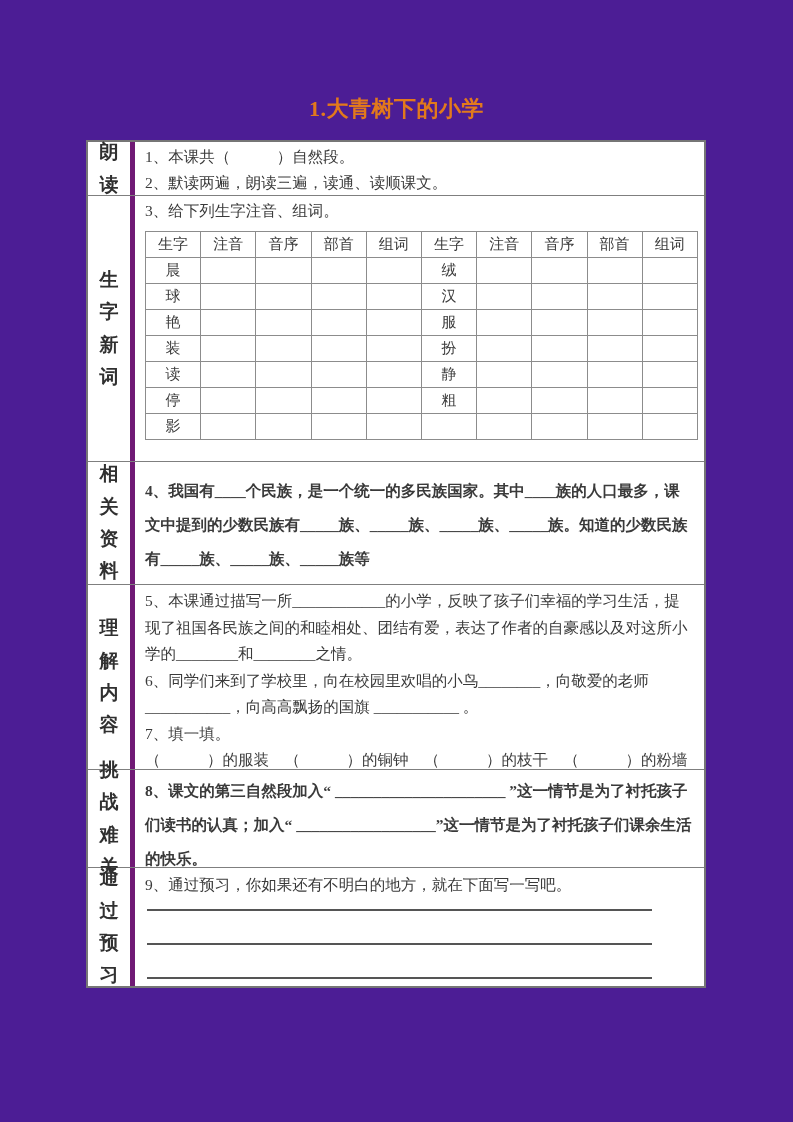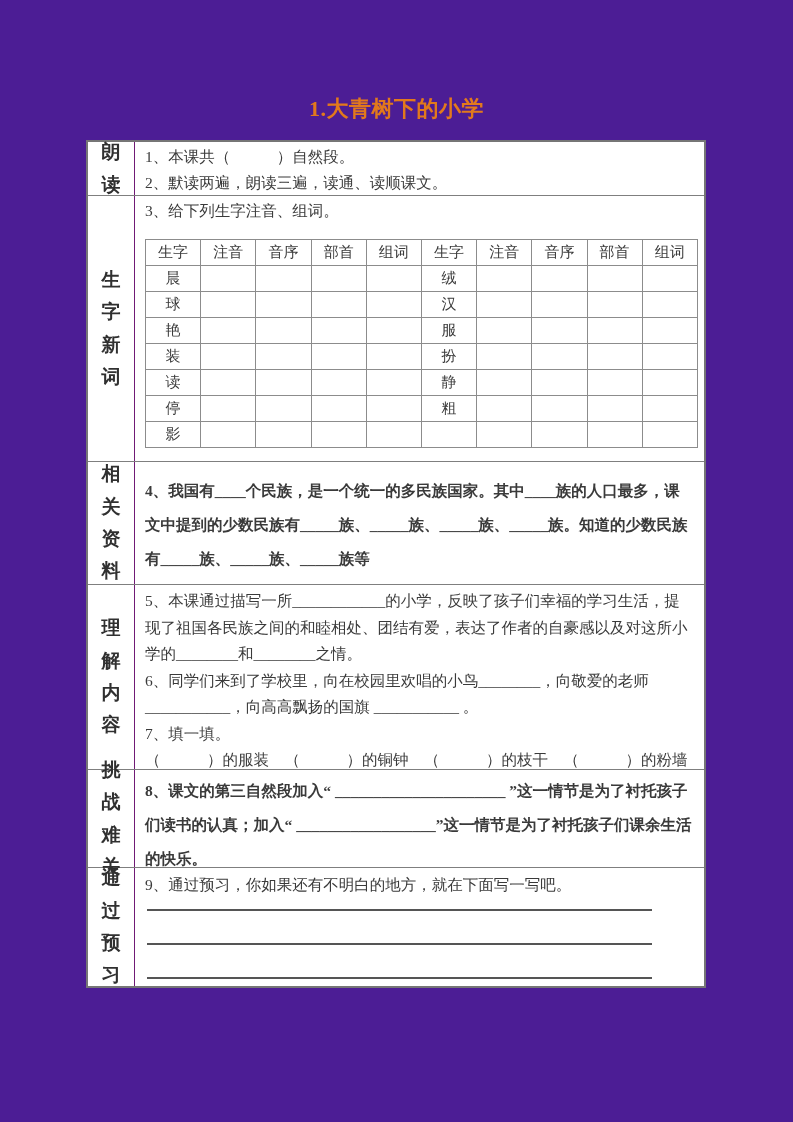--- a/index.html
+++ b/index.html
@@ -47,21 +47,21 @@
   .s-row:last-child { border-bottom: none; }
   .r1 { height: 54px; }
   .r2 { height: 266px; }
   .r3 { height: 123px; }
   .r4 { height: 185px; }
   .r5 { height: 98px; }
   .r6 { height: 118px; }
   .label-cell {
     width: 47px;
     box-sizing: border-box;
-    border-right: 1px solid #701a75;
+    border-right: 5px solid #701a75;
     display: flex;
     align-items: center;
     justify-content: center;
     flex: none;
   }
   .label-cell .vtext {
     display: block;
     width: 21px;
     font-size: 19px;
     font-weight: bold;
@@ -96,21 +96,21 @@
     vertical-align: baseline;
   }
   .r3 .content-cell { padding-top: 12px; }
   .r4 .content-cell { padding-top: 3px; }
   .r5 .content-cell { padding-top: 4px; }
   .r6 .content-cell { padding-top: 4px; }
   table.vocab {
     width: 553px;
     border-collapse: collapse;
     table-layout: fixed;
-    margin-top: 16px;
+    margin-top: 8px;
   }
   table.vocab th, table.vocab td {
     border: 1px solid #8c8c8c;
     height: 25px;
     padding: 0;
     text-align: center;
     font-weight: normal;
     font-size: 15px;
     color: #3a3a3a;
   }

